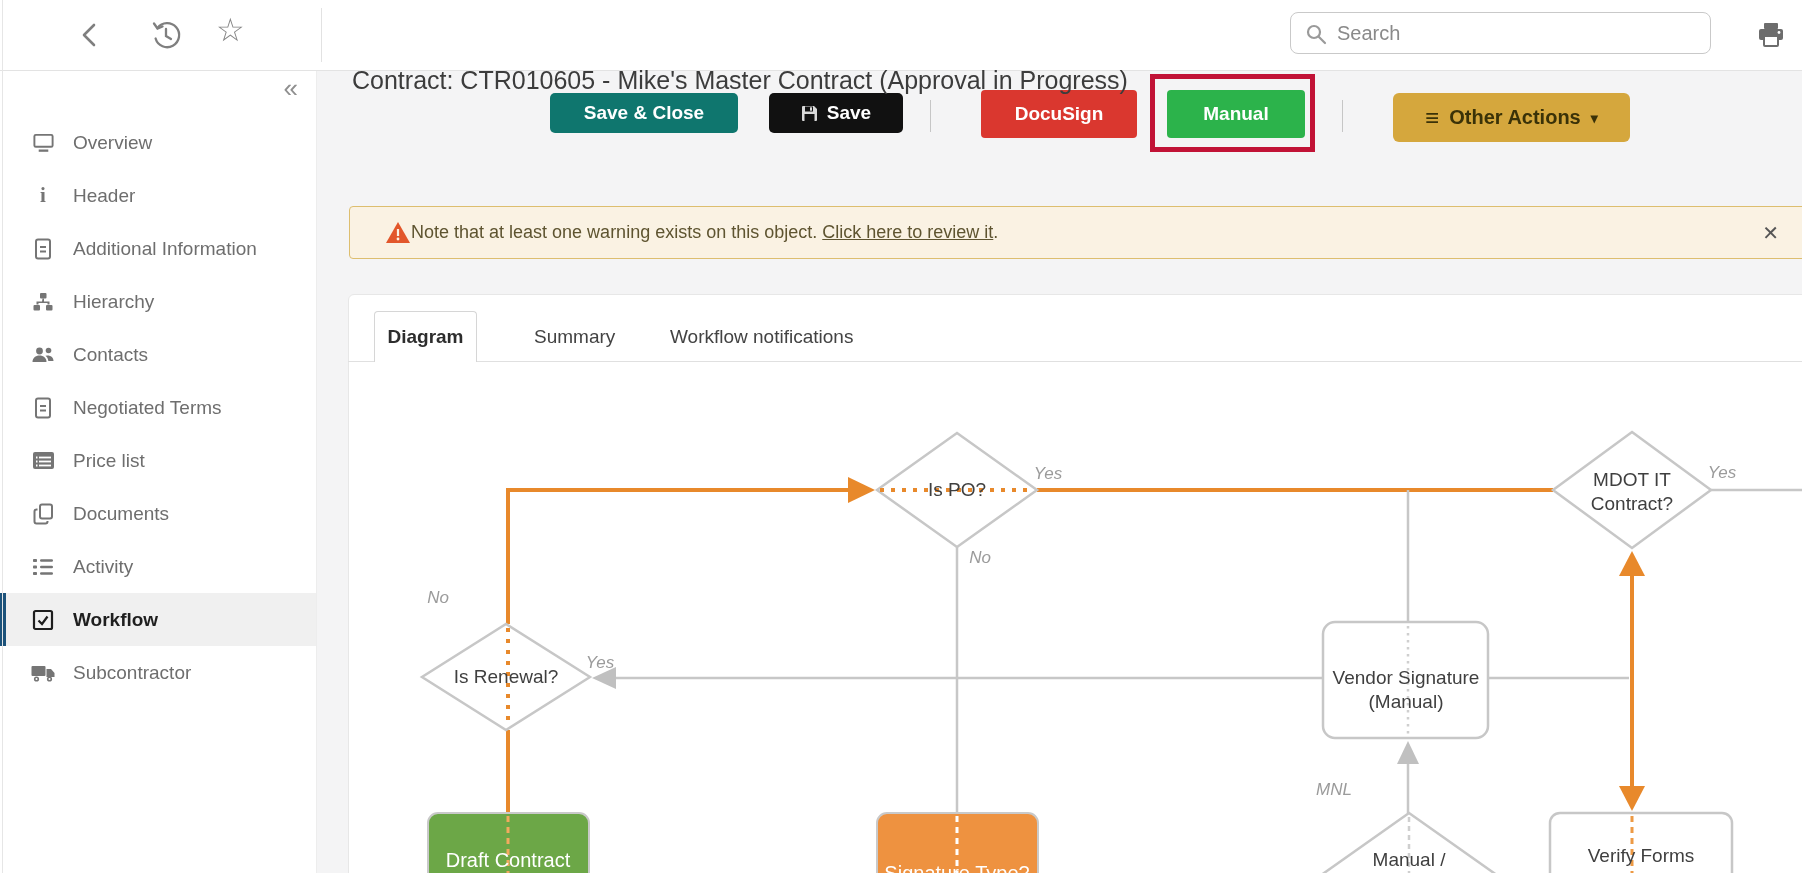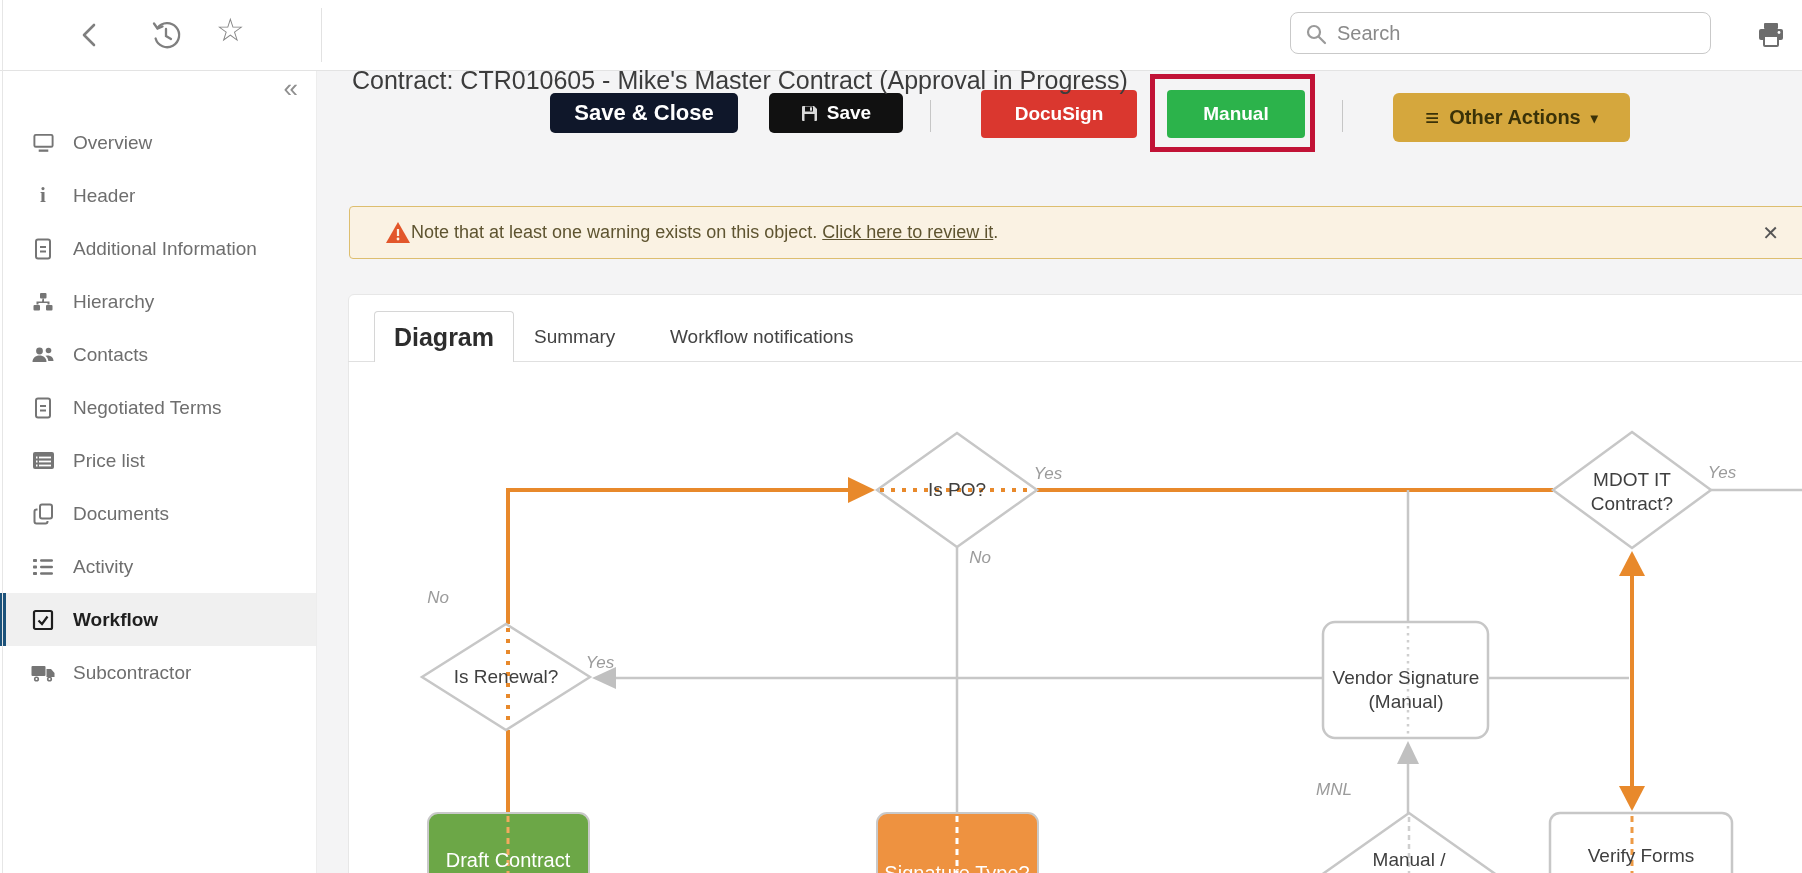--- a/index.html
+++ b/index.html
@@ -35,21 +35,21 @@
               color:#6e6e6e; font-size:19px; cursor:pointer; }
   .nav-item .nav-ico { width:26px; height:24px; margin-right:17px; display:flex; align-items:center; justify-content:center; color:#757575; flex:0 0 26px; }
   .nav-item.selected { background:#f0f0f0; color:#1f1f1f; font-weight:700; }
   .nav-item.selected .nav-ico { color:#1e1e1e; }
   .nav-item.selected::before { content:""; position:absolute; left:0; top:0; bottom:0; width:6px; background:#1c527a; }
   .serif-i { font-family:"Liberation Serif", serif; font-weight:700; font-size:21px; line-height:1; }
 
   
   .btn { position:absolute; display:flex; align-items:center; justify-content:center;
          font-weight:700; color:#fff; cursor:pointer; white-space:nowrap; }
-  .btn-saveclose { left:550px; top:93px; width:188px; height:40px; background:#0f172a; border-radius:5px; font-size:22px; }
+  .btn-saveclose { left:550px; top:93px; width:188px; height:40px; background:#0f766e; border-radius:5px; font-size:19px; }
   .btn-save { left:769px; top:93px; width:134px; height:40px; background:#111; border-radius:5px; font-size:19px; gap:9px; }
   .vdiv1 { left:930px; top:100px; height:32px; width:1px; background:#c6c6c6; }
   .vdiv2 { left:1342px; top:100px; height:32px; width:1px; background:#c6c6c6; }
   .btn-docusign { left:981px; top:90px; width:156px; height:48px; background:#da372f; border-radius:4px; font-size:19px; }
   .annotation-box { left:1150px; top:74px; width:165px; height:78px; border:5px solid #c11236; z-index:6; }
   .btn-manual { left:1167px; top:90px; width:138px; height:48px; background:#2cb34b; border-radius:4px; font-size:19px; z-index:7; }
   .btn-other { left:1393px; top:93px; width:237px; height:49px; background:#d5a73d; border-radius:6px;
                font-size:20px; color:#3a3208; gap:10px; }
   .btn-other .caret { font-size:14px; }
 
@@ -60,23 +60,23 @@
   .warning .msg { }
   .warning a { color:#5e5430; text-decoration:underline; cursor:pointer; }
   .warning .close-x { position:absolute; right:30px; top:50%; transform:translateY(-50%);
                       font-size:20px; color:#555; cursor:pointer; }
 
   
   .card { position:absolute; left:348px; top:294px; right:-8px; bottom:-40px; background:#fff;
           border:1px solid #e7e7e7; border-radius:6px; }
   .tabbar { position:absolute; left:348px; top:294px; right:-8px; height:68px; z-index:4; }
   .tabbar::after { content:""; position:absolute; left:0; right:0; top:67px; height:1px; background:#e0e0e0; }
-  .tab-active { position:absolute; left:26px; top:17px; width:140px; height:51px; background:#fff;
+  .tab-active { position:absolute; left:26px; top:17px; width:103px; height:51px; background:#fff;
                 border:1px solid #d6d6d6; border-bottom:none; border-radius:4px 4px 0 0; z-index:5;
-                display:flex; align-items:center; justify-content:center; font-size:25px; font-weight:700; color:#2d2d2d; cursor:pointer; }
+                display:flex; align-items:center; justify-content:center; font-size:19px; font-weight:700; color:#2d2d2d; cursor:pointer; }
   .tab-plain { position:absolute; top:17px; height:51px; display:flex; align-items:center;
                font-size:19px; color:#434343; cursor:pointer; }
   .tab-summary { left:186px; }
   .tab-wfnotif { left:322px; }
 
   
   .diagram-svg { position:absolute; left:0; top:0; z-index:5; pointer-events:none; }
   .dlabel { position:absolute; z-index:6; transform:translate(-50%,-50%); text-align:center;
             font-size:19px; color:#3f3f3f; white-space:pre-line; line-height:1.28; }
   .dlabel.white { color:#fff; font-size:20px; }

